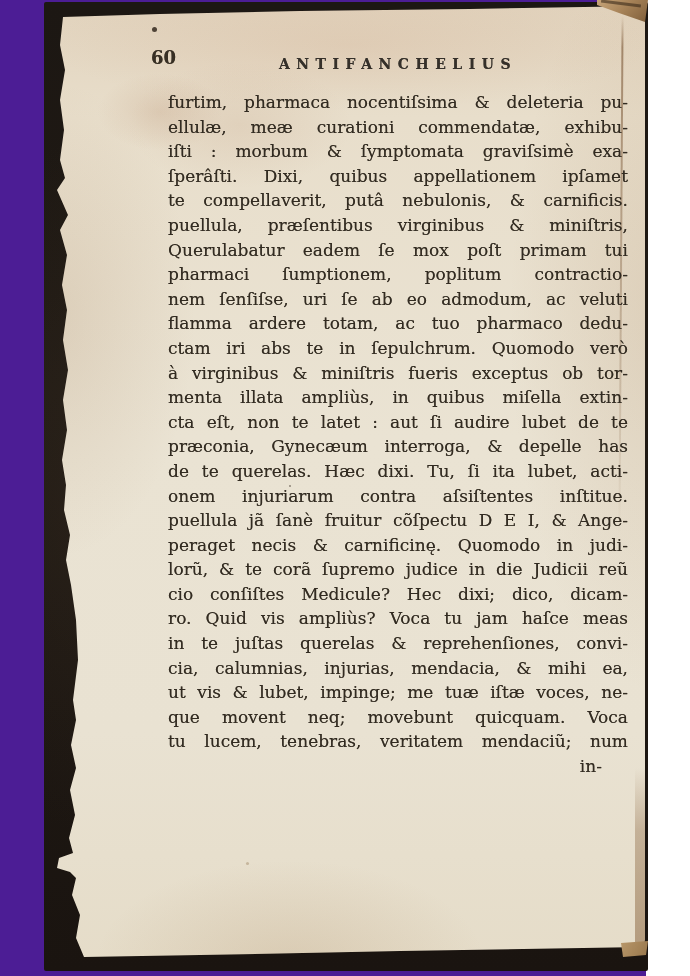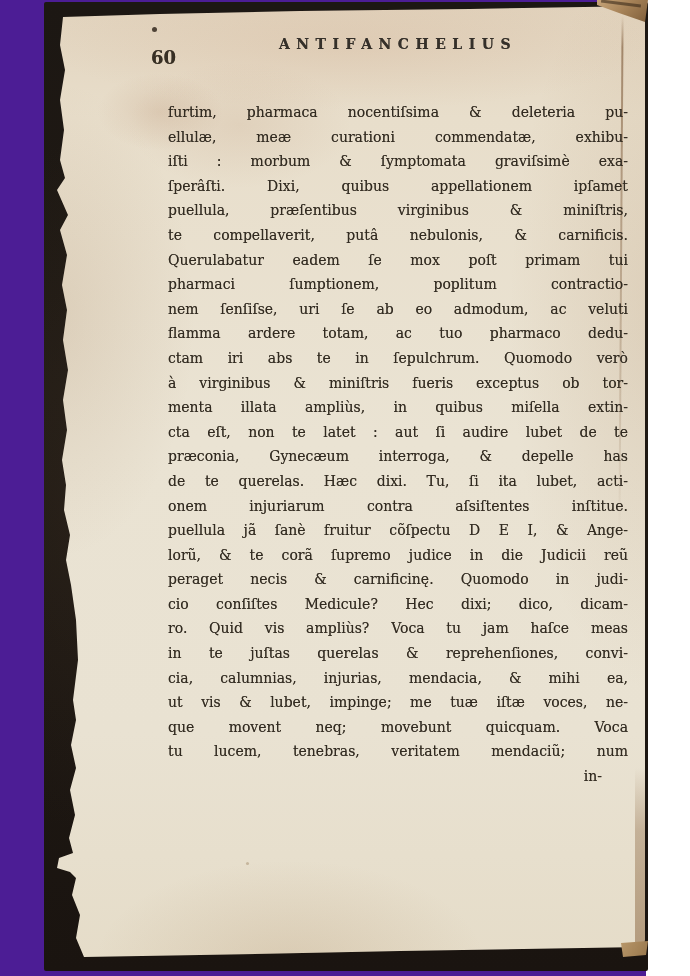--- a/index.html
+++ b/index.html
@@ -60,30 +60,30 @@
   .speck.s2{left:289px;top:485px;width:2px;height:2px;opacity:.5;}
   .speck.s3{left:246px;top:862px;width:3px;height:3px;opacity:.35;background:#8a6a45;}
 
   
   .pagenum{
     position:absolute;left:151px;top:47px;
     font-size:18px;font-weight:700;color:#372f24;
     text-shadow:0 0 .6px rgba(55,47,36,.7);
   }
   .runtitle{
-    position:absolute;left:168px;top:36px;width:460px;
+    position:absolute;left:168px;top:56px;width:460px;
     text-align:center;font-size:14px;font-weight:700;
     letter-spacing:6.5px;color:#35302a;
     text-shadow:0 0 .6px rgba(53,48,42,.7);
   }
 
   
   .bodytext{
-    position:absolute;left:168px;top:100px;width:460px;
-    font-size:14px;line-height:24.6px;color:#322b21;
+    position:absolute;left:168px;top:90px;width:460px;
+    font-size:17px;line-height:24.6px;color:#322b21;
     text-shadow:0 0 .55px rgba(50,43,33,.6);
   }
   .line{
     display:block;width:100%;
     text-align:justify;text-align-last:justify;
     white-space:nowrap;
   }
   .line{white-space:normal;}
   .line.catch{
     text-align:right;text-align-last:right;
@@ -126,36 +126,36 @@
     <div class="speck s3"></div>
 
     <span class="pagenum">60</span>
     <span class="runtitle">ANTIFANCHELIUS</span>
 
     <div class="bodytext">
       <div class="line">furtim, pharmaca nocentiſsima &amp; deleteria pu-</div>
       <div class="line">ellulæ, meæ curationi commendatæ, exhibu-</div>
       <div class="line">iſti : morbum &amp; ſymptomata graviſsimè exa-</div>
       <div class="line">ſperâſti. Dixi, quibus appellationem ipſamet</div>
+      <div class="line">te compellaverit, putâ nebulonis, &amp; carnificis.</div>
       <div class="line">puellula, præſentibus virginibus &amp; miniſtris,</div>
-      <div class="line">te compellaverit, putâ nebulonis, &amp; carnificis.</div>
       <div class="line">Querulabatur eadem ſe mox poſt primam tui</div>
       <div class="line">pharmaci ſumptionem, poplitum contractio-</div>
       <div class="line">nem ſenſiſse, uri ſe ab eo admodum, ac veluti</div>
       <div class="line">flamma ardere totam, ac tuo pharmaco dedu-</div>
       <div class="line">ctam iri abs te in ſepulchrum. Quomodo verò</div>
       <div class="line">à virginibus &amp; miniſtris fueris exceptus ob tor-</div>
       <div class="line">menta illata ampliùs, in quibus miſella extin-</div>
       <div class="line">cta eſt, non te latet : aut ſi audire lubet de te</div>
       <div class="line">præconia, Gynecæum interroga, &amp; depelle has</div>
       <div class="line">de te querelas. Hæc dixi. Tu, ſi ita lubet, acti-</div>
       <div class="line">onem injuriarum contra aſsiſtentes inſtitue.</div>
       <div class="line">puellula jã ſanè fruitur cõſpectu D E I, &amp; Ange-</div>
+      <div class="line">peraget necis &amp; carnificinę. Quomodo in judi-</div>
       <div class="line">lorũ, &amp; te corã ſupremo judice in die Judicii reũ</div>
-      <div class="line">peraget necis &amp; carnificinę. Quomodo in judi-</div>
       <div class="line">cio conſiſtes Medicule? Hec dixi; dico, dicam-</div>
       <div class="line">ro. Quid vis ampliùs? Voca tu jam haſce meas</div>
       <div class="line">in te juſtas querelas &amp; reprehenſiones, convi-</div>
       <div class="line">cia, calumnias, injurias, mendacia, &amp; mihi ea,</div>
       <div class="line">ut vis &amp; lubet, impinge; me tuæ iſtæ voces, ne-</div>
       <div class="line">que movent neq; movebunt quicquam. Voca</div>
       <div class="line">tu lucem, tenebras, veritatem mendaciũ; num</div>
       <div class="line catch">in-</div>
     </div>
   </div>

